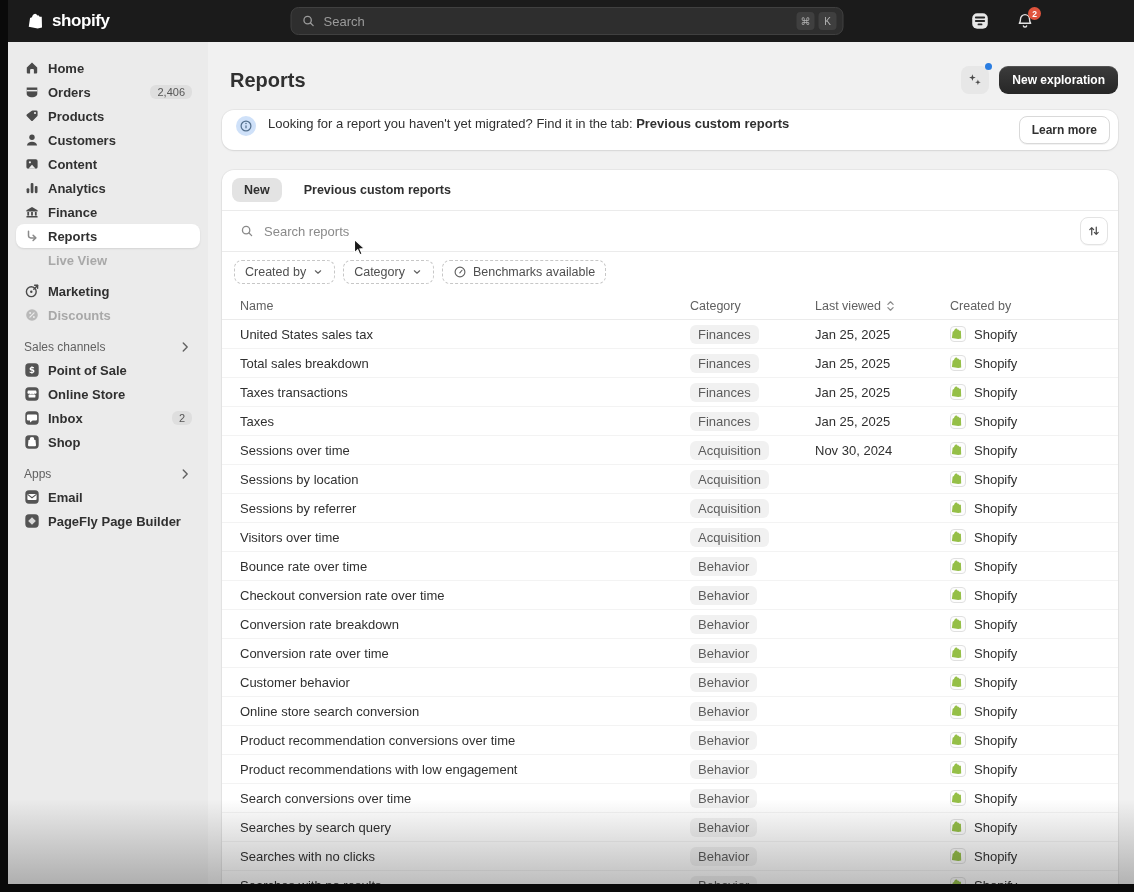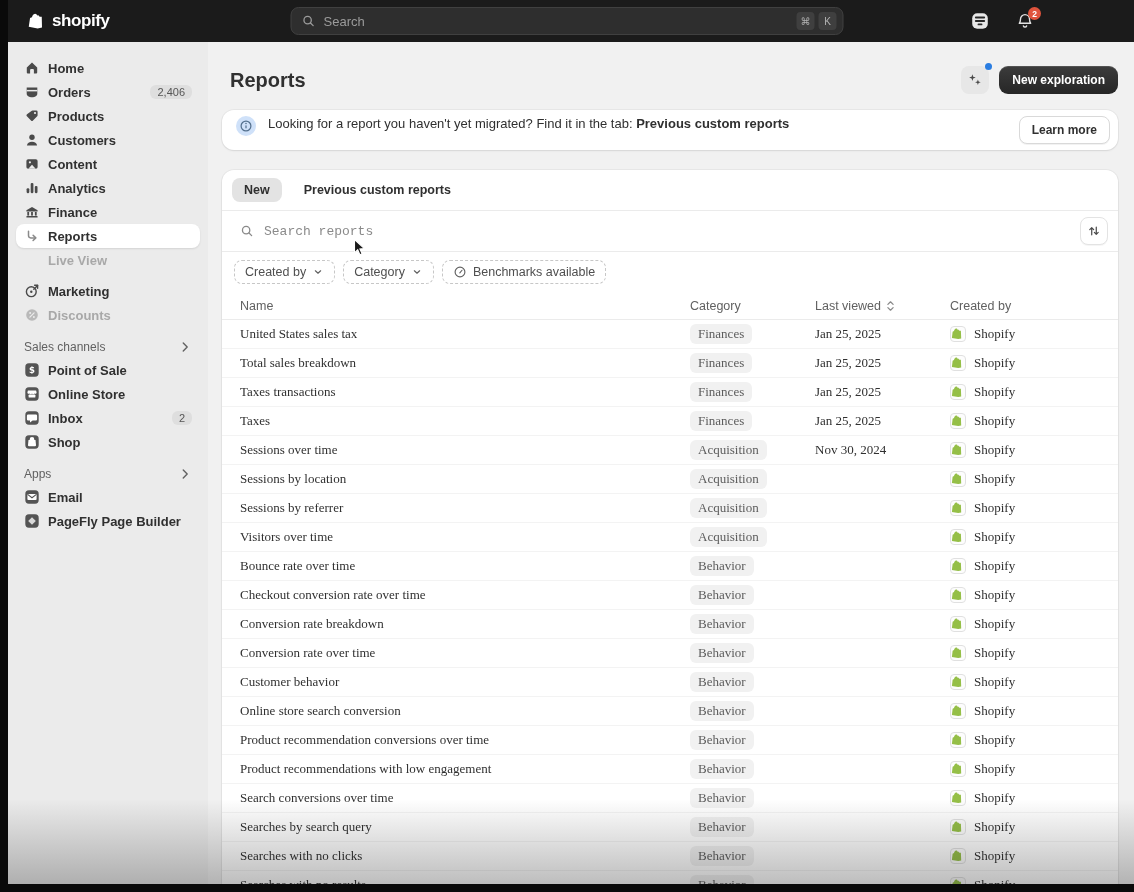--- a/index.html
+++ b/index.html
@@ -64,35 +64,35 @@
 
   .card { margin:0 16px 0 14px; background:#fff; border-radius:12px 12px 0 0; flex:1;
     box-shadow:0 0 0 1px rgba(0,0,0,.04), 0 1px 2px rgba(0,0,0,.08); overflow:hidden; display:flex; flex-direction:column; }
   .tabs-row { display:flex; align-items:center; gap:10px; padding:8px 10px; border-bottom:1px solid #ebebeb; flex:none; }
   .tab { border:none; background:transparent; font-size:12.5px; font-weight:600; color:#303030; padding:5px 12px;
     border-radius:8px; cursor:pointer; font-family:inherit; }
   .tab.active { background:#e3e3e3; }
   .search-row { display:flex; align-items:center; padding:6px 10px; border-bottom:1px solid #ebebeb; gap:8px; flex:none; }
   .report-search { flex:1; display:flex; align-items:center; gap:8px; color:#8a8a8a; padding:5px 8px; }
   .report-search .icon { width:14px; height:14px; display:flex; }
-  .report-search input { border:none; outline:none; flex:1; font-size:13px; font-family:Liberation Mono, monospace; color:#303030; background:transparent; }
+  .report-search input { border:none; outline:none; flex:1; font-size:13px; font-family:Liberation Sans, sans-serif; color:#303030; background:transparent; }
   .report-search input::placeholder { color:#8a8a8a; }
   .sort-btn { width:28px; height:28px; border:1px solid #e3e3e3; border-radius:8px; background:#fff; flex:none;
     display:flex; align-items:center; justify-content:center; box-shadow:0 1px 0 rgba(0,0,0,.04); cursor:pointer; }
   .sort-btn .icon { width:16px; height:16px; display:flex; }
   .filters-row { display:flex; gap:8px; padding:8px 12px; align-items:center; flex:none; }
   .filter-pill { display:flex; align-items:center; gap:6px; border:1px dashed #c7c7c7; border-radius:8px;
     background:#fff; padding:4px 10px; font-size:12.5px; color:#4f4f4f; font-weight:500; cursor:pointer; font-family:inherit; }
   .filter-pill .icon { width:14px; height:14px; display:flex; }
 
   .thead { display:grid; grid-template-columns:450px 125px 135px 1fr; padding-left:18px; height:28px;
     align-items:center; color:#616161; font-size:12.5px; border-bottom:1px solid #ebebeb; flex:none; }
   .lv { display:flex; align-items:center; gap:4px; cursor:pointer; }
   .lv .icon { width:11px; height:14px; display:flex; }
-  .tbody { flex:1; overflow:hidden;font-family:Liberation Serif, serif; }
+  .tbody { flex:1; overflow:hidden; }
   .trow { display:grid; grid-template-columns:450px 125px 135px 1fr; padding-left:18px; height:29px;
     align-items:center; border-bottom:1px solid #f3f3f3; font-size:13px; color:#303030; cursor:pointer; }
   .cat-pill { display:inline-block; background:#f1f1f1; border-radius:6px; padding:2px 8px; font-size:13px;
     color:#5c5c5c; justify-self:start; }
   .created { display:flex; align-items:center; gap:8px; }
   .created .icon { width:16px; height:16px; display:flex; }
 
   .bottom-fade { position:absolute; left:8px; right:0; bottom:8px; height:85px; z-index:30; pointer-events:none;
     background:linear-gradient(to bottom, rgba(20,20,20,0), rgba(20,20,20,0.28)); }
   .edge-bottom { position:absolute; left:0; right:0; bottom:0; height:8px; background:#0a0a0a; z-index:40; }

